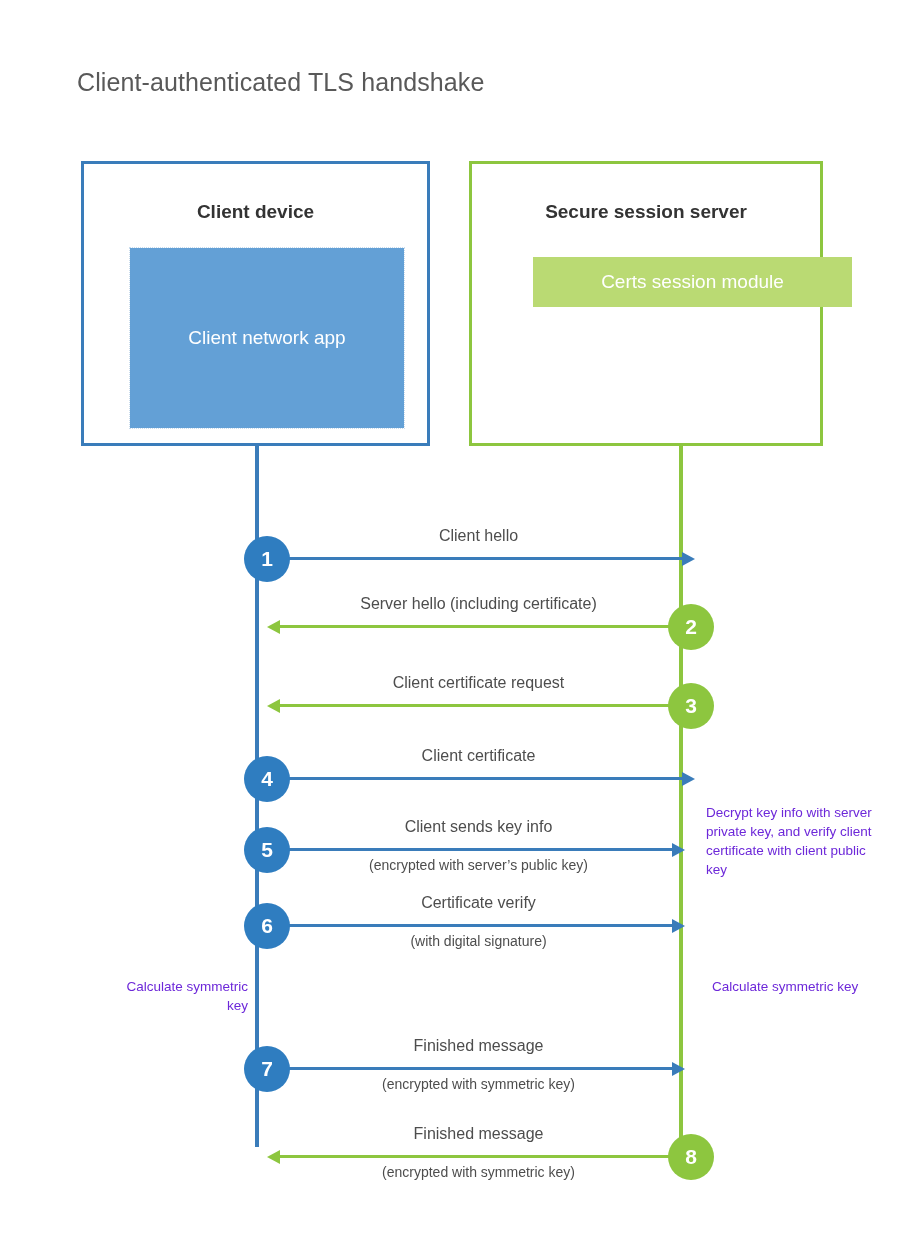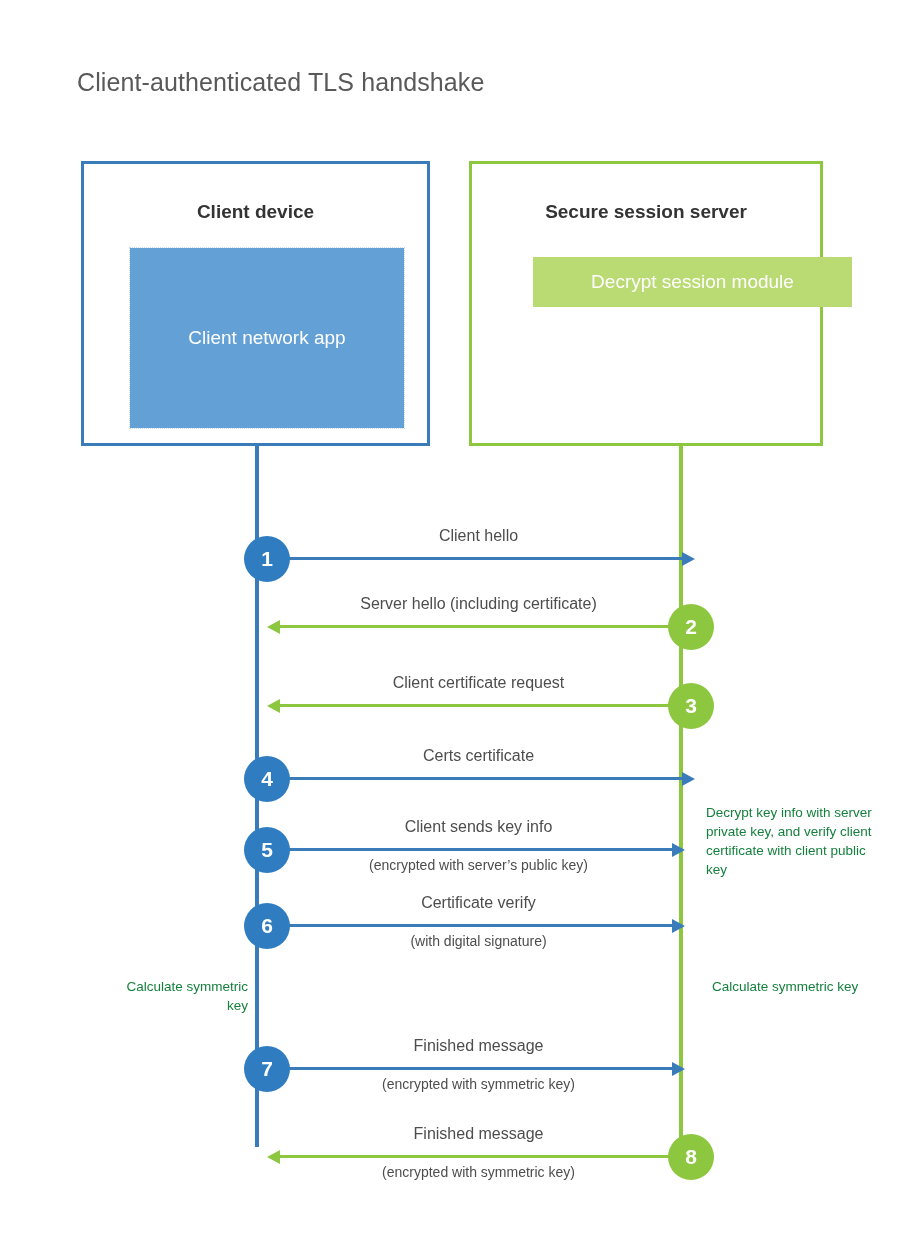--- a/index.html
+++ b/index.html
@@ -139,42 +139,42 @@
     color: #4d4d4d;
     white-space: nowrap;
     top: 9px;
   }
 
   
   .note {
     position: absolute;
     font-size: 13.5px;
     line-height: 1.42;
-    color: #15803d;
+    color: #6d28d9;
   }
   .note-decrypt { left: 666px; top: 763px; width: 180px; text-align: left; }
   .note-calc-client { left: 66px; top: 937px; width: 142px; text-align: right; }
   .note-calc-server { left: 672px; top: 937px; width: 170px; text-align: left; }
 </style>
 </head>
 <body>
 
 <div id="canvas">
 
   <div class="title">Client-authenticated TLS handshake</div>
 
   <div class="entity-box client-box">
     <div class="entity-title">Client device</div>
     <div class="client-app">Client network app</div>
   </div>
 
   <div class="entity-box server-box">
     <div class="entity-title">Secure session server</div>
     <div class="server-modules">
-      <div class="server-module">Decrypt session module</div>
+      <div class="server-module">Certs session module</div>
     </div>
   </div>
 
   <div class="lifeline lifeline-client"></div>
   <div class="lifeline lifeline-server"></div>
 
   <div class="msg" style="left:0; top:507px;">
     <div class="msg-line blue" style="left:217px; width:423px;"></div>
     <div class="arrowhead right-blue" style="left:632px;"></div>
     <div class="badge blue" style="left:194px;">1</div>
@@ -192,21 +192,21 @@
     <div class="msg-line green" style="left:228px; width:413px;"></div>
     <div class="arrowhead left-green" style="left:217px;"></div>
     <div class="badge green" style="left:618px;">3</div>
     <div class="msg-label" style="left:217px; width:423px;">Client certificate request</div>
   </div>
 
   <div class="msg" style="left:0; top:727px;">
     <div class="msg-line blue" style="left:217px; width:423px;"></div>
     <div class="arrowhead right-blue" style="left:632px;"></div>
     <div class="badge blue" style="left:194px;">4</div>
-    <div class="msg-label" style="left:217px; width:423px;">Certs certificate</div>
+    <div class="msg-label" style="left:217px; width:423px;">Client certificate</div>
   </div>
 
   <div class="msg" style="left:0; top:798px;">
     <div class="msg-line blue" style="left:217px; width:413px;"></div>
     <div class="arrowhead right-blue" style="left:622px;"></div>
     <div class="badge blue" style="left:194px;">5</div>
     <div class="msg-label" style="left:217px; width:423px;">Client sends key info</div>
     <div class="msg-sublabel" style="left:217px; width:423px;">(encrypted with server’s public key)</div>
   </div>
 

